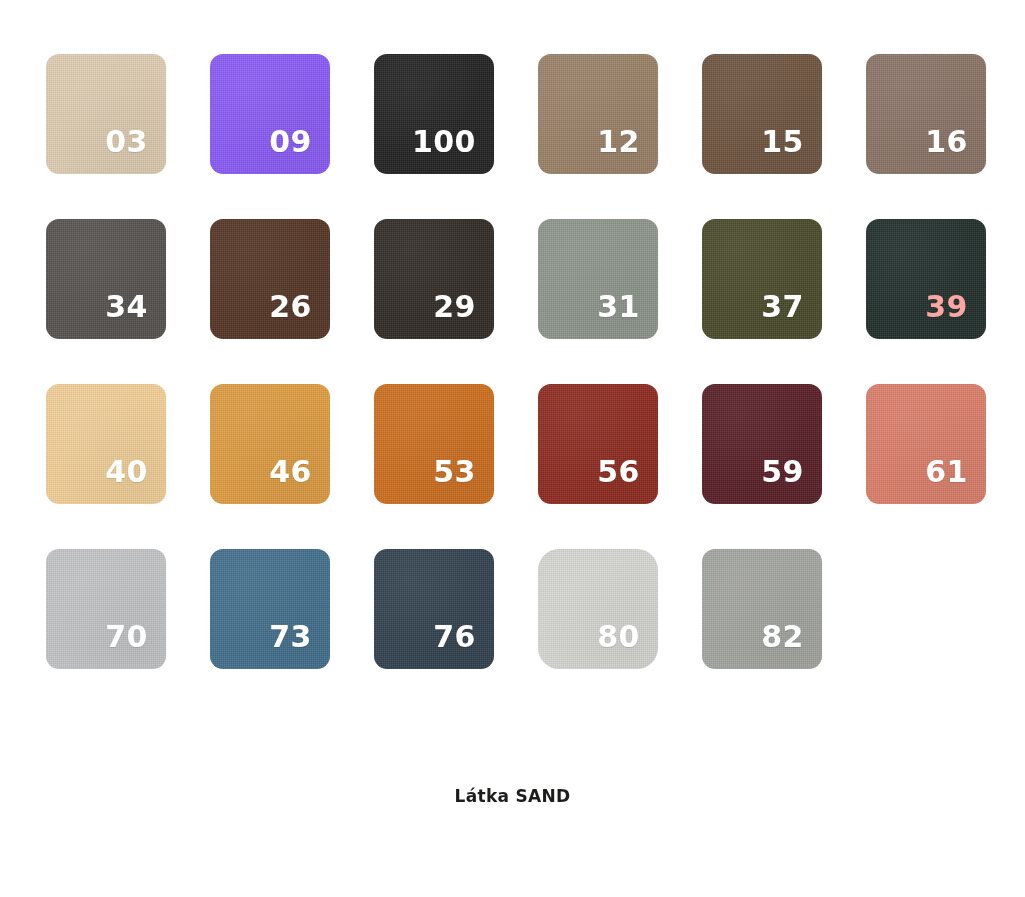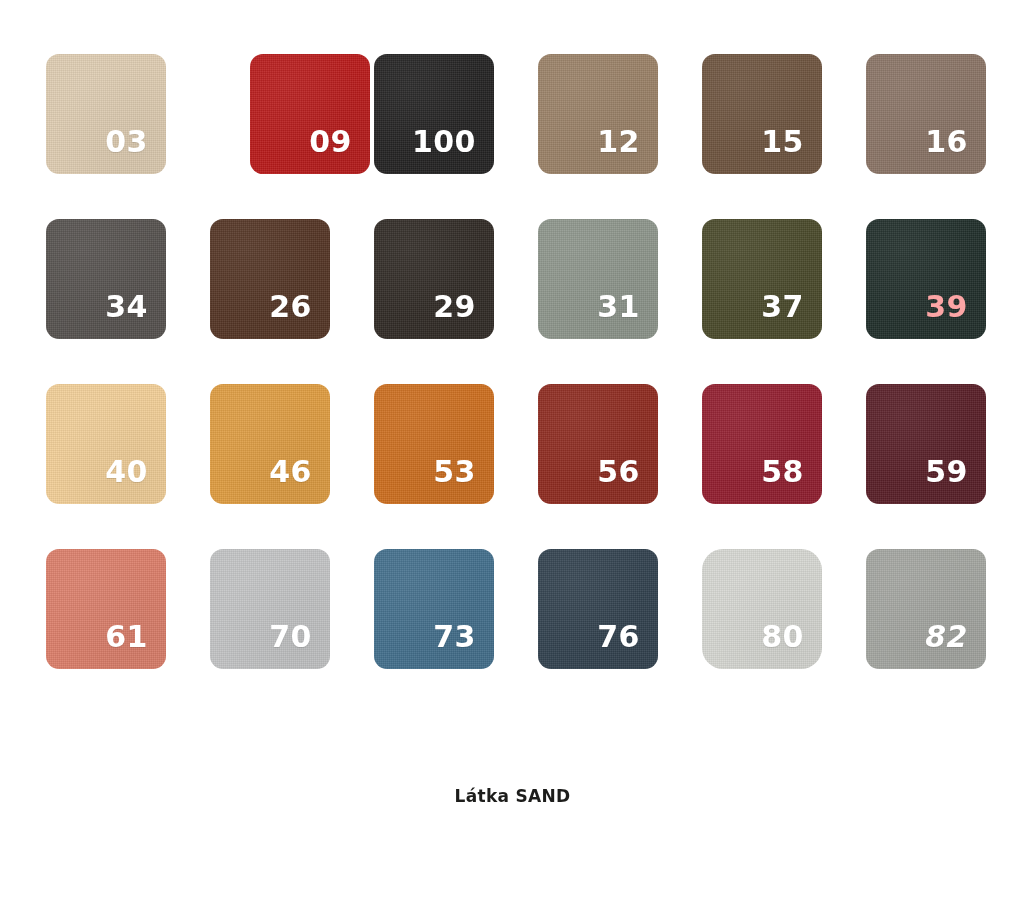--- a/index.html
+++ b/index.html
@@ -99,21 +99,21 @@
 </style>
 </head>
 <body>
 
 <div id="page">
 
   <div id="swatch-grid">
       <div class="swatch" style="background-color: rgb(223, 205, 178);">
         <span class="swatch-label" style="color: rgb(255, 255, 255);">03</span>
       </div>
-      <div class="swatch" style="background-color: #b91c1c; margin-left: 40px;">
+      <div class="swatch" style="background-color: #8b5cf6;">
         <span class="swatch-label" style="color: rgb(255, 255, 255);">09</span>
       </div>
       <div class="swatch" style="background-color: rgb(37, 36, 36);">
         <span class="swatch-label" style="color: rgb(255, 255, 255);">100</span>
       </div>
       <div class="swatch" style="background-color: rgb(155, 130, 104);">
         <span class="swatch-label" style="color: rgb(255, 255, 255);">12</span>
       </div>
       <div class="swatch" style="background-color: rgb(111, 85, 64);">
         <span class="swatch-label" style="color: rgb(255, 255, 255); margin-top: 28px;">15</span>
@@ -144,41 +144,38 @@
       </div>
       <div class="swatch" style="background-color: rgb(223, 157, 66);">
         <span class="swatch-label" style="color: rgb(255, 255, 255);">46</span>
       </div>
       <div class="swatch" style="background-color: rgb(205, 111, 32);">
         <span class="swatch-label" style="color: rgb(255, 255, 255);">53</span>
       </div>
       <div class="swatch" style="background-color: rgb(143, 44, 33);">
         <span class="swatch-label" style="color: rgb(255, 255, 255);">56</span>
       </div>
-      <div class="swatch" style="background-color: rgb(147, 31, 48);">
-        <span class="swatch-label" style="color: rgb(255, 255, 255);">58</span>
-      </div>
       <div class="swatch" style="background-color: rgb(90, 32, 41);">
         <span class="swatch-label" style="color: rgb(255, 255, 255);">59</span>
       </div>
       <div class="swatch" style="background-color: rgb(220, 127, 107);">
         <span class="swatch-label" style="color: rgb(255, 255, 255);">61</span>
       </div>
       <div class="swatch" style="background-color: rgb(195, 196, 197);">
         <span class="swatch-label" style="color: rgb(255, 255, 255);">70</span>
       </div>
       <div class="swatch" style="background-color: rgb(68, 112, 141);">
         <span class="swatch-label" style="color: rgb(255, 255, 255);">73</span>
       </div>
       <div class="swatch" style="background-color: rgb(51, 67, 80);">
         <span class="swatch-label" style="color: rgb(255, 255, 255);">76</span>
       </div>
       <div class="swatch" style="background-color: rgb(214, 215, 210); border-radius: 21px;">
         <span class="swatch-label" style="color: rgb(255, 255, 255);">80</span>
       </div>
-      <div class="swatch" style="background-color: rgb(164, 166, 161); font-style: italic;">
+      <div class="swatch" style="background-color: rgb(164, 166, 161);">
         <span class="swatch-label" style="color: rgb(255, 255, 255);">82</span>
       </div>
     </div>
 
   <div id="caption">Látka SAND</div>
 
 </div>
 
 </body></html>

